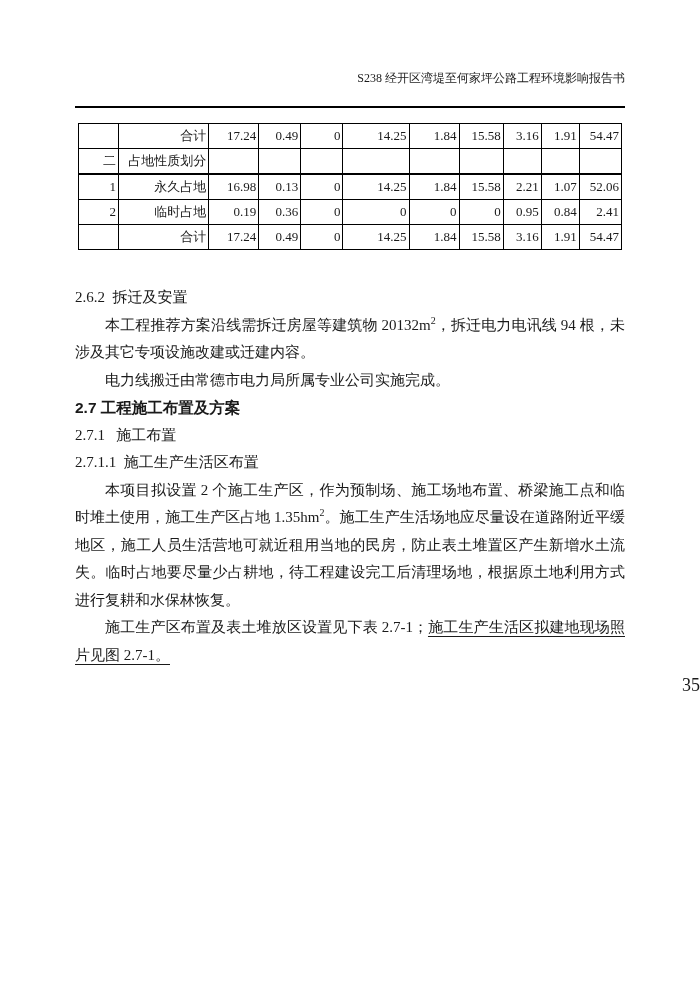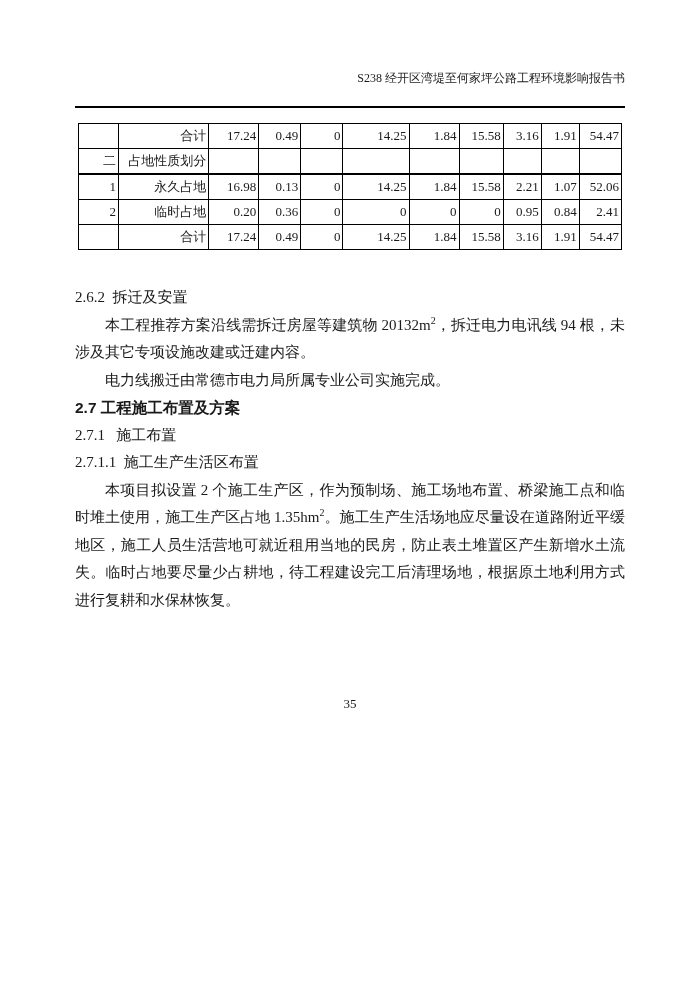--- a/index.html
+++ b/index.html
@@ -74,25 +74,25 @@
     font-size: 10px;
     line-height: 0;
   }
   .uline {
     text-decoration: underline;
     text-underline-offset: 4px;
   }
   
   .page-number {
     position: absolute;
-    bottom: 47px;
+    bottom: 63px;
     left: 0;
     width: 700px;
-    text-align: center;
-    font-size: 13px;
+    text-align: right;
+    font-size: 18px;
   }
 </style>
 </head>
 <body>
 
 <div class="page">
 
   <div class="header">
     <span>S238 经开区湾堤至何家坪公路工程环境影响报告书</span>
   </div>
@@ -147,21 +147,21 @@
           <td>14.25</td>
           <td>1.84</td>
           <td>15.58</td>
           <td>2.21</td>
           <td>1.07</td>
           <td>52.06</td>
         </tr>
         <tr>
           <td>2</td>
           <td>临时占地</td>
-          <td>0.20</td>
+          <td>0.19</td>
           <td>0.36</td>
           <td>0</td>
           <td>0</td>
           <td>0</td>
           <td>0</td>
           <td>0.95</td>
           <td>0.84</td>
           <td>2.41</td>
         </tr>
         <tr>
@@ -191,18 +191,19 @@
 
     <h2 class="sec-bold">2.7 工程施工布置及方案</h2>
 
     <h3 class="sec">2.7.1   施工布置</h3>
 
     <h3 class="sec">2.7.1.1  施工生产生活区布置</h3>
 
     <p class="para"><span>本项目拟设置 2 个施工生产区，作为预制场、施工场地布置、桥梁施工点和临时堆土使用，施工生产区占地 1.35hm</span><sup>2</sup><span>。施工生产生活场地应尽量设在道路附近平缓地区，施工人员生活营地可就近租用当地的民房，防止表土堆置区产生新增水土流失。临时占地要尽量少占耕地，待工程建设完工后清理场地，根据原土地利用方式进行复耕和水保林恢复。</span></p>
 
 
+    <p class="para"><span>施工生产区布置及表土堆放区设置见下表 2.7-1；</span><span class="uline">施工生产生活区拟建地现场照片见图 2.7-1。</span></p>
 
   </div>
 
   <div class="page-number">35</div>
 
 </div>
 
 </body></html>

